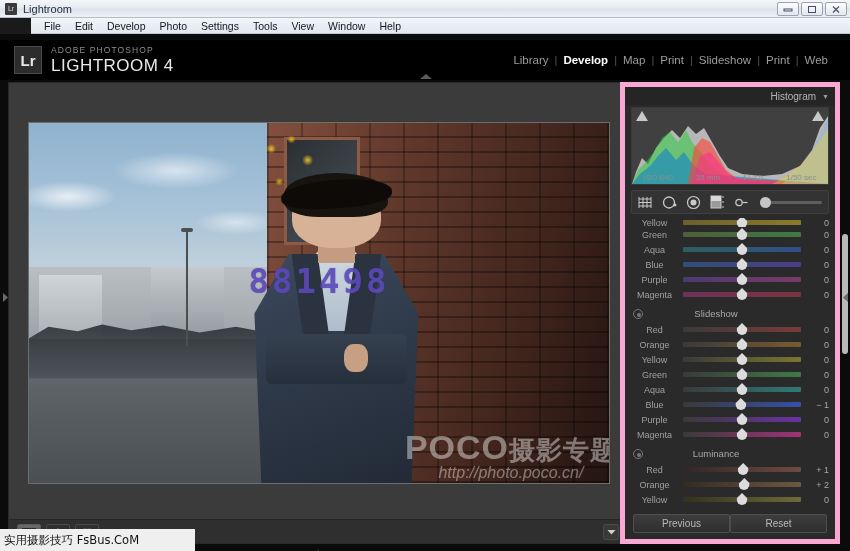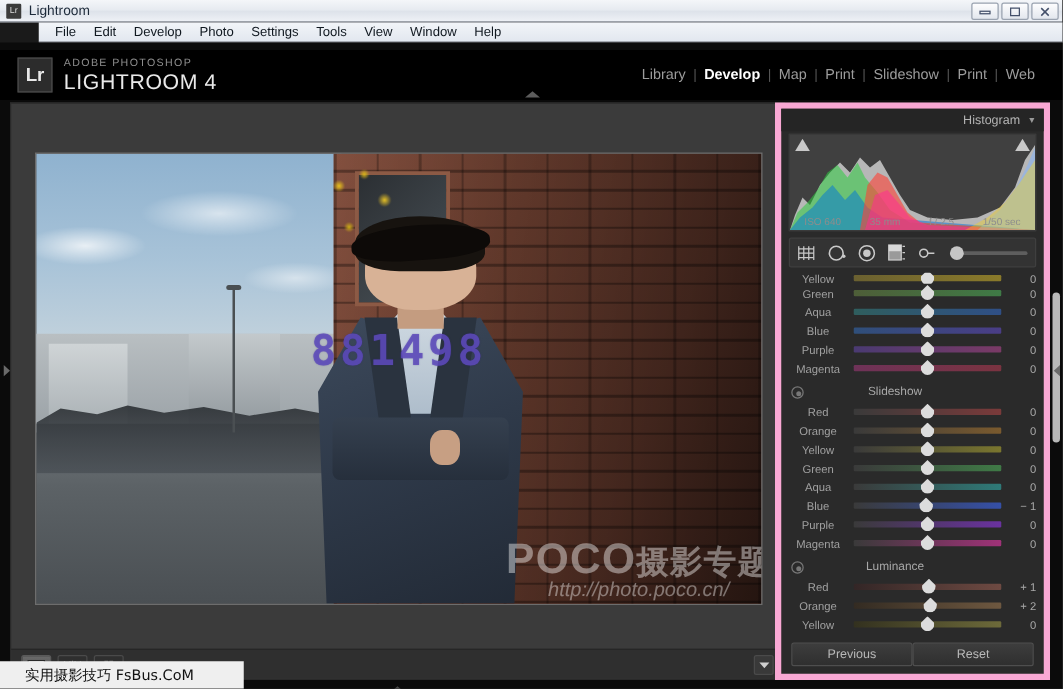--- a/index.html
+++ b/index.html
@@ -316,21 +316,21 @@
     background:#b9b9b9; border-radius:3px;
   }
   .left-arrow {
     position:absolute; left:1px; top:255px; width:8px; height:11px;
   }
   .right-edge-arrow { position:absolute; right:0px; top:255px; width:8px; height:11px; }
 
   
   .wm-bar {
     position:absolute; left:0; bottom:0; width:195px; height:22px;
-    background:#efefef; display:flex; align-items:center; padding-left:20px;
+    background:#efefef; display:flex; align-items:center; padding-left:4px;
   }
   .wm-bar span { font-size:11.5px; color:#111; font-family:"DejaVu Sans", sans-serif; }
 </style>
 </head>
 <body>
 
 <div id="app">
 
   <div class="win-title">
     <div class="win-logo">Lr</div>

